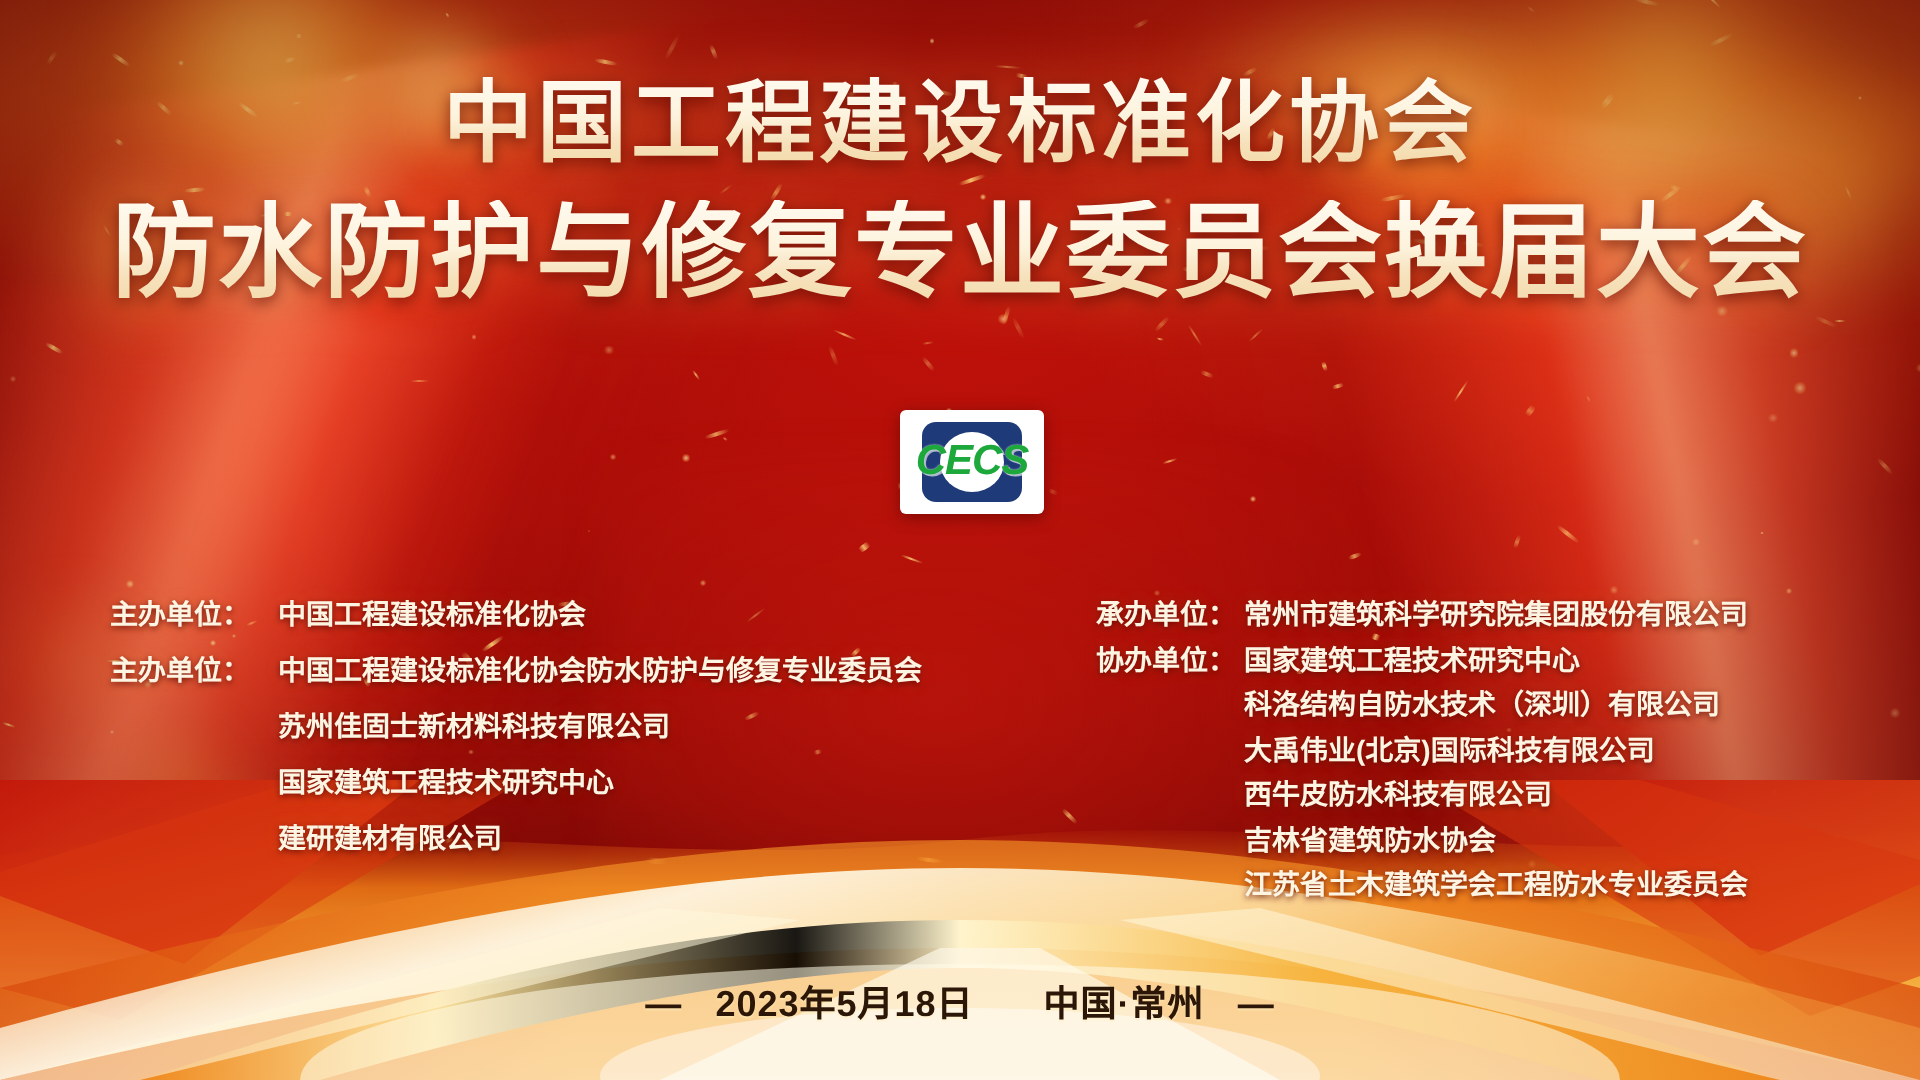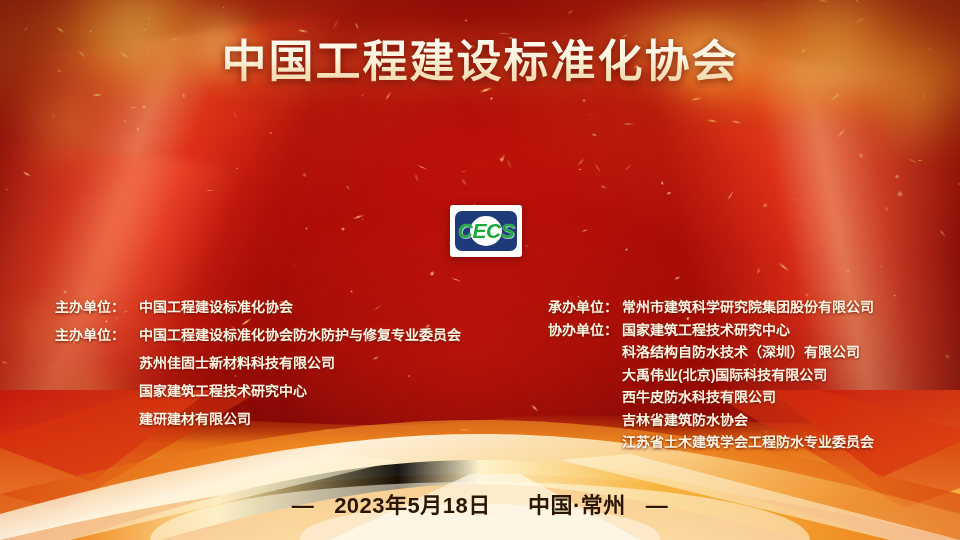--- a/index.html
+++ b/index.html
@@ -127,21 +127,21 @@
   .title-line.l2 { font-size: 52px; margin-top: 14px; letter-spacing: 1px; }
 
   .logo-wrap {
     position: absolute; left: 450px; top: 205px;
     width: 72px; height: 52px;
     background: #ffffff;
     border-radius: 3px;
     box-shadow: 0 2px 8px rgba(60,0,0,.45);
     display: flex; align-items: center; justify-content: center;
   }
-  .logo-inner { position: relative; width: 62px; height: 40px; }
+  .logo-inner { position: relative; width: 50px; height: 40px; }
   .logo-plate {
     position: absolute; inset: 0;
     background: #1e3a78;
     border-radius: 7px;
   }
   .logo-oval {
     position: absolute; left: 50%; top: 50%;
     width: 32px; height: 30px; margin: -15px 0 0 -16px;
     background: #ffffff; border-radius: 50%;
   }
@@ -173,21 +173,21 @@
   .org-label { display: inline-block; }
   .col.left  .org-label { width: 84px; }
   .col.right .org-label { width: 74px; }
   .org-value { display: inline-block; }
   .col.left  .org-row.indent .org-value { margin-left: 84px; }
   .col.right .org-row.indent .org-value { margin-left: 74px; }
 
   .footer {
     position: absolute; left: 0; right: 0; top: 487px;
     text-align: center;
-    font-size: 22px;
+    font-size: 18px;
     font-weight: 700;
     color: #2b1608;
     letter-spacing: .5px;
     text-shadow: 0 1px 1px rgba(255,240,190,.55);
   }
   .footer .gap { display: inline-block; width: 24px; }
 </style>
 </head>
 <body>
 
@@ -423,20 +423,21 @@
 
       <ellipse cx="480" cy="150" rx="330" ry="58" fill="#fffbe8" opacity=".55"></ellipse>
       <ellipse cx="480" cy="148" rx="180" ry="34" fill="#ffffff" opacity=".45"></ellipse>
     </svg>
   </div>
 
   <div class="content">
 
     <div class="title-block">
       <div class="title-line l1">中国工程建设标准化协会</div>
+      <div class="title-line l2">防水防护与修复专业委员会换届大会</div>
     </div>
 
     <div class="logo-wrap">
       <div class="logo-inner">
         <div class="logo-plate"></div>
         <div class="logo-oval"></div>
         <div class="logo-text">CECS</div>
       </div>
     </div>
 

